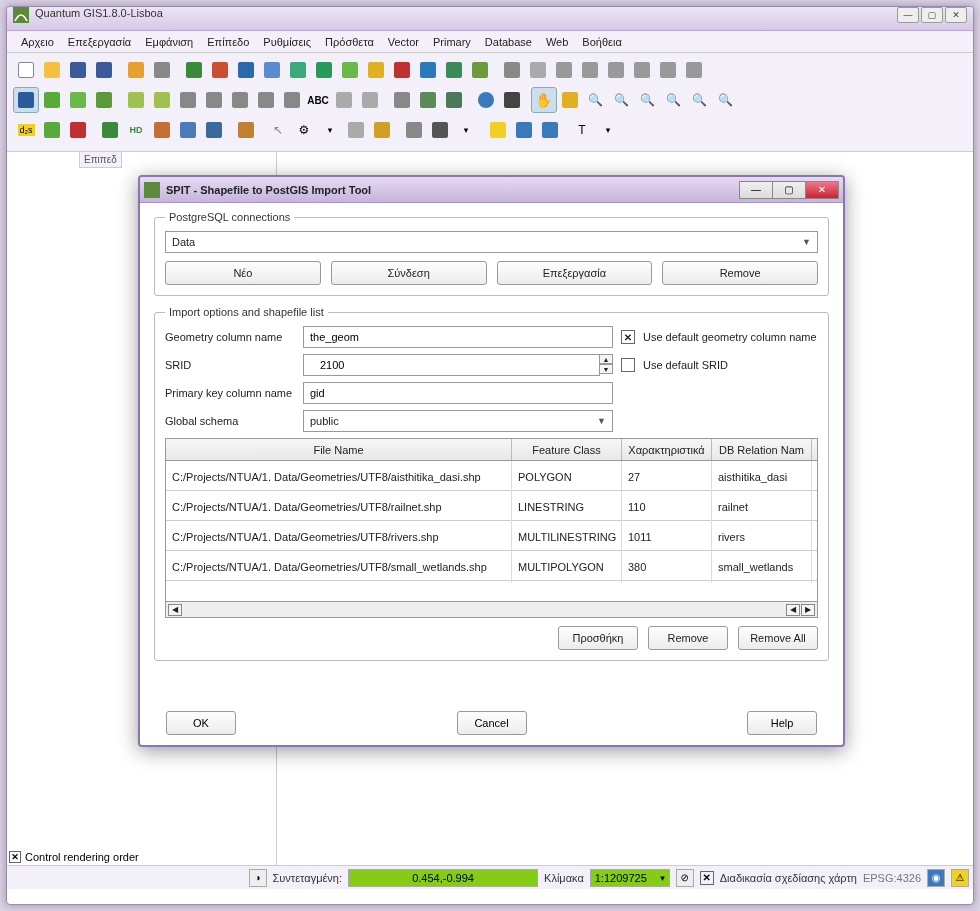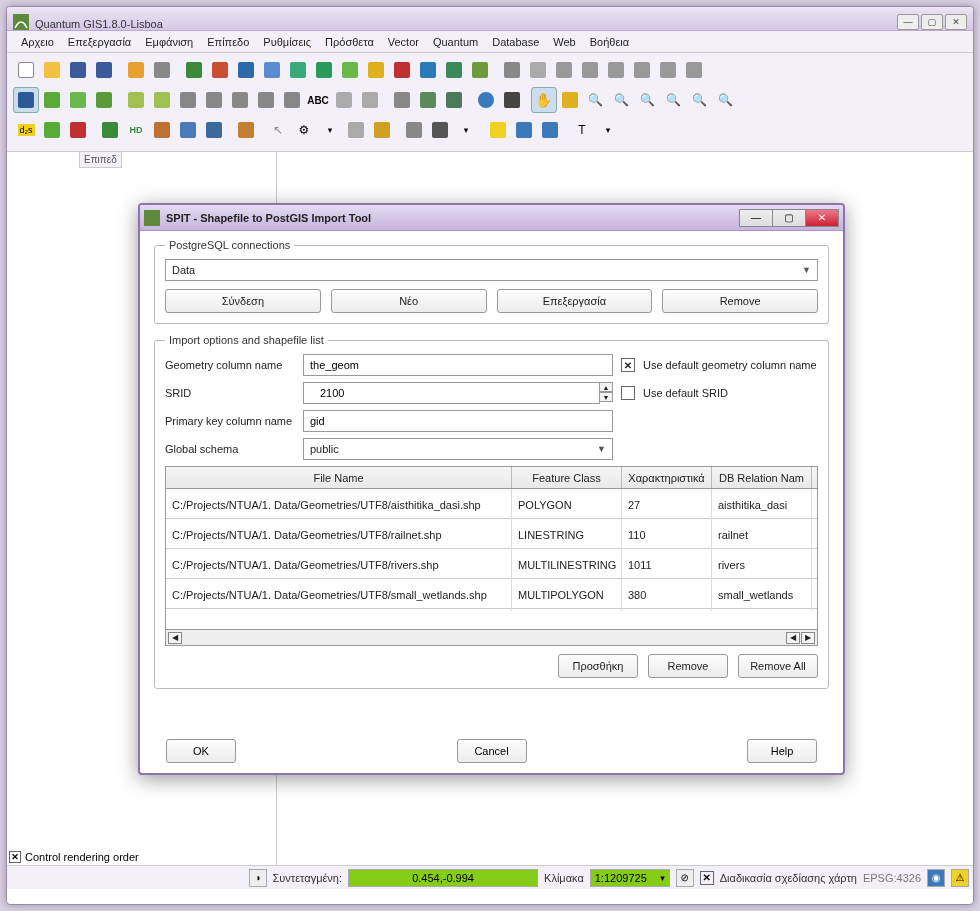--- a/index.html
+++ b/index.html
@@ -1,20 +1,20 @@
 <!DOCTYPE html>
 <html><head>
 <meta charset="utf-8">
 <style>
 * { box-sizing: border-box; margin: 0; padding: 0; }
 body { font-family: "Segoe UI", Tahoma, sans-serif; font-size: 11px; background: #d9d1e4; width: 980px; height: 911px; overflow: hidden; position: relative; }
 
 
 .main-window { position: absolute; left: 6px; top: 6px; width: 968px; height: 899px; background: #fff; border: 1px solid #9a8ab0; border-radius: 4px; box-shadow: 0 0 8px rgba(0,0,0,0.3); }
-.titlebar { height: 24px; background: linear-gradient(#ece5f4,#d6c8e6); border-bottom: 1px solid #bba8d6; display:flex; align-items:flex-end; padding: 0 6px; border-radius: 4px 4px 0 0;}
+.titlebar { height: 24px; background: linear-gradient(#ece5f4,#d6c8e6); border-bottom: 1px solid #bba8d6; display:flex; align-items:flex-start; padding: 0 6px; border-radius: 4px 4px 0 0;}
 .titlebar .icon { width:16px; height:16px; margin-right:6px; }
 .titlebar .title { flex:1; color:#333; }
 .win-btns { display:flex; gap:2px; }
 .win-btn { width:22px; height:16px; border:1px solid #999; background:#eee; border-radius:2px; display:flex; align-items:center; justify-content:center; font-size:9px; color:#444;}
 .menubar { height:22px; background:#f4f0fa; border-bottom:1px solid #ccc; display:flex; gap:2px; padding:0 8px; align-items:center;}
 .menubar span { padding: 2px 6px; color:#222;}
 .toolbars { background:#f4f0fa; border-bottom:1px solid #ccc; padding:4px 6px; }
 .toolbar-row { display:flex; flex-wrap:wrap; align-items:center; margin-bottom:4px;}
 .tb-btn { width:26px; height:26px; border:1px solid transparent; background:transparent; border-radius:3px; display:flex; align-items:center; justify-content:center;}
 .tb-btn.active { border:1px solid #8aa; background:#cde; }
@@ -26,21 +26,21 @@
 .panel-tab { position:absolute; top:0; left:72px; font-size:10px; color:#555; padding:2px 4px; background:#f4f0fa; border:1px solid #ccc; border-top:none;}
 .panel-bottom-check { position:absolute; bottom:2px; left:2px; display:flex; align-items:center; gap:4px; font-size:11px;}
 .panel-bottom-check .chk { width:12px;height:12px;border:1px solid #666; display:flex;align-items:center;justify-content:center;font-size:9px;font-weight:bold;}
 .canvas { flex:1; background:#fff;}
 .statusbar { height:24px; background:#f4f0fa; border-top:1px solid #ccc; display:flex; align-items:center; padding:0 4px; gap:6px; font-size:11px;}
 .status-box { border:1px solid #aaa; height:18px; padding:0 4px; display:flex;align-items:center; background:#84cc16;}
 .status-lbl { color:#333; }
 .status-iconbtn { width:18px;height:18px; border:1px solid #aaa; background:#eee; display:flex;align-items:center;justify-content:center; font-size:10px;}
 
 
-.dialog { position:absolute; left:138px; top:175px; width:707px; height:572px; background:#fff; border:2px solid #8c74b0; border-radius:4px; box-shadow:0 4px 20px rgba(0,0,0,0.4); display:flex; flex-direction:column;margin-top:28px;}
+.dialog { position:absolute; left:138px; top:175px; width:707px; height:572px; background:#fff; border:2px solid #8c74b0; border-radius:4px; box-shadow:0 4px 20px rgba(0,0,0,0.4); display:flex; flex-direction:column;}
 .dlg-title { height:26px; background:linear-gradient(#e6dbf2,#c6b3dc); border-bottom:1px solid #aa95c8; display:flex; align-items:center; padding:0 4px; border-radius:3px 3px 0 0;}
 .dlg-title .icon{ width:16px; height:16px; margin-right:6px;}
 .dlg-title .t { flex:1; font-weight:600; color:#222;}
 .dlg-win-btns { display:flex;}
 .dlg-win-btn { width:34px; height:18px; border:1px solid #888; background:linear-gradient(#eee,#ddd); display:flex;align-items:center;justify-content:center; font-size:10px; margin-left:-1px;}
 .dlg-win-btn.close { background:linear-gradient(#e78,#c23); color:#fff;}
 .dlg-body { flex:1; padding:8px 14px; overflow:auto; color:#222;}
 fieldset { border:1px solid #bbb; border-radius:3px; padding:8px 10px 10px; margin-bottom:10px; position:relative;}
 legend { padding:0 4px; color:#333; font-size:11px;}
 .row { display:flex; align-items:center; gap:8px; margin-bottom:6px;}
@@ -89,21 +89,21 @@
   </div>
 
   <div class="menubar">
     <span>Αρχειο</span>
     <span>Επεξεργασία</span>
     <span>Εμφάνιση</span>
     <span>Επίπεδο</span>
     <span>Ρυθμίσεις</span>
     <span>Πρόσθετα</span>
     <span>Vector</span>
-    <span>Quantum</span>
+    <span>Primary</span>
     <span>Database</span>
     <span>Web</span>
     <span>Βοήθεια</span>
   </div>
 
   <div class="toolbars">
     <div class="toolbar-row">
       <div class="tb-btn">
           <span class="ico-sq" style="background:#fff;border:1px solid #888"></span>
         </div>
@@ -392,22 +392,22 @@
     </div>
   </div>
   <div class="dlg-body">
     <fieldset>
       <legend>PostgreSQL connections</legend>
       <div class="combo" style="width:100%;margin-bottom:8px">
         <span>Data</span>
           <span class="arrow">▼</span>
       </div>
       <div class="btn-row">
+        <div class="btn">Νέο</div>
         <div class="btn">Σύνδεση</div>
-        <div class="btn">Νέο</div>
         <div class="btn">Επεξεργασία</div>
         <div class="btn">Remove</div>
       </div>
     </fieldset>
 
     <fieldset>
       <legend>Import options and shapefile list</legend>
 
       <div class="row">
         <span class="form-label">Geometry column name</span>

